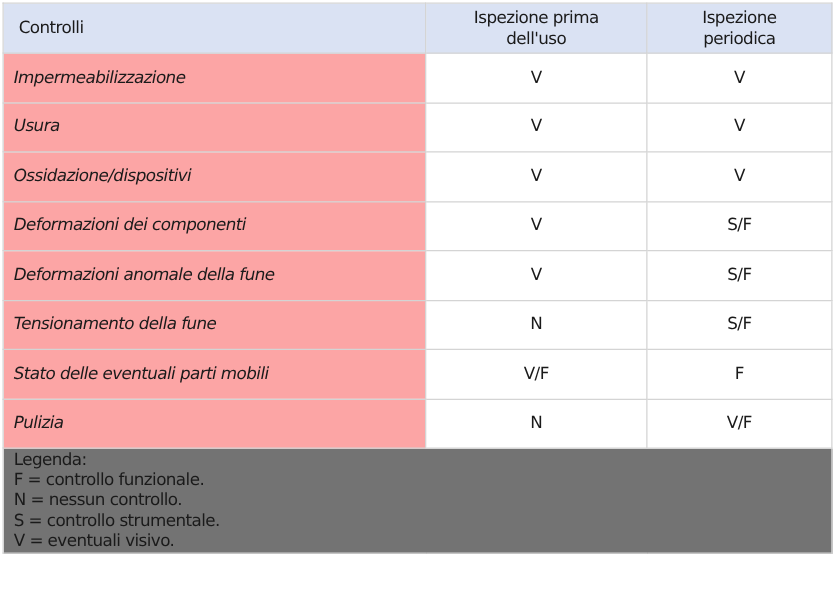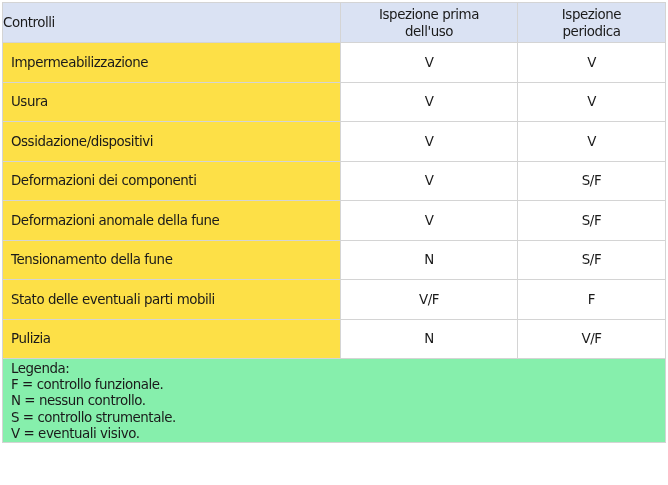--- a/index.html
+++ b/index.html
@@ -1,26 +1,26 @@
 <!DOCTYPE html>
 <html><head>
 <meta charset="utf-8">
 <style>
   html, body { margin: 0; padding: 0; background: #ffffff; }
   body { width: 668px; height: 485px; overflow: hidden; font-family: "DejaVu Sans", "Liberation Sans", sans-serif; }
   .wrap { position: absolute; left: 2px; top: 2px; width: 663px; }
   table { border-collapse: collapse; width: 663px; table-layout: fixed; font-size: 13.4px; color: #1a1a1a; letter-spacing: -0.45px; }
   td, th { border: 1px solid #d4d4d4; padding: 0; }
   th { background: #dae2f3; font-weight: normal; height: 39px; line-height: 17px; }
-  th.c0 { text-align: left; padding-left: 0; }
+  th.c0 { text-align: left; padding-left: 12px; }
   th.c1, th.c2 { text-align: center; margin-left: 48px; }
   td { height: 38.5px; }
-  td.label { background: #fde047; padding-left: 8px; text-align: left; }
+  td.label { background: #fca5a5; padding-left: 8px; text-align: left; font-style: italic; }
   td.val { background: #ffffff; text-align: center; }
-  td.legend { background: #86efac; height: 81px; padding: 2px 0 0 8px; vertical-align: top; line-height: 16.2px; }
+  td.legend { background: #737373; height: 81px; padding: 2px 0 0 8px; vertical-align: top; line-height: 16.2px; }
   .legend-line { display: block; }
 </style>
 </head>
 <body>
 
 <div class="wrap">
   <table>
     <colgroup>
       <col style="width:338px">
       <col style="width:177px">

